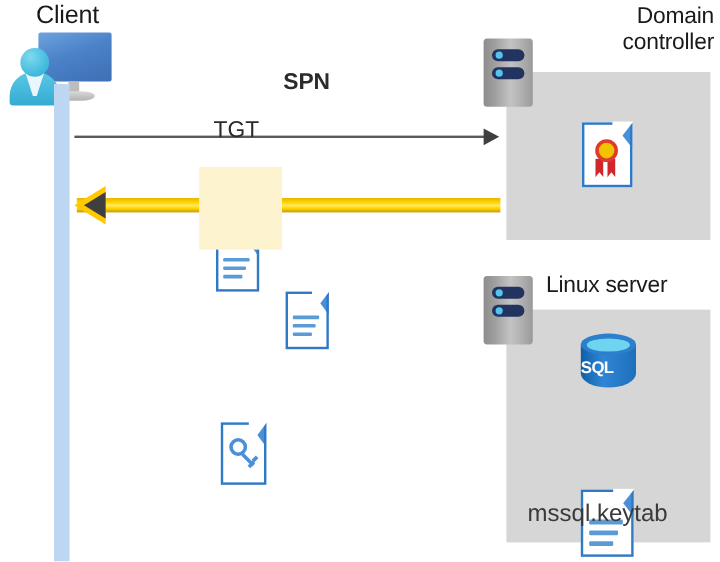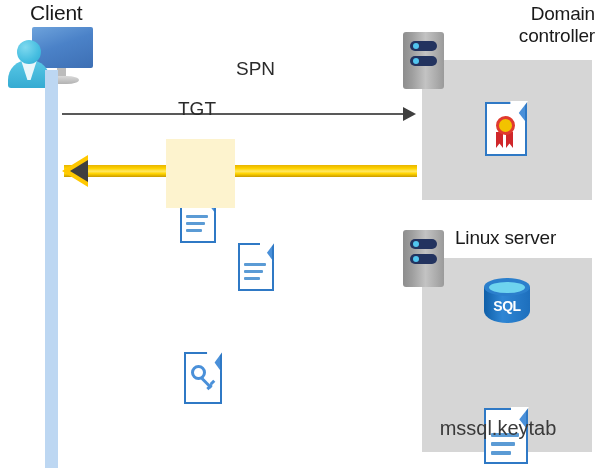--- a/index.html
+++ b/index.html
@@ -79,21 +79,21 @@
   .lines span:nth-child(3){width:72%;}
 
   #doc-tgt{left:180px;top:85px;width:36px;height:48px;}
   #doc-spn{left:238px;top:85px;width:36px;height:48px;}
   #doc-keytab{left:484px;top:354px;width:44px;height:56px;}
   #doc-keytab .lines{left:16%;top:44%;width:64%;}
   #doc-keytab .lines span{height:4px;margin-bottom:5px;}
 
   .doclabel{font-size:19px;color:#2b2b2b;}
   #label-tgt{left:178px;top:58px;margin-top:40px;}
-  #label-spn{left:236px;top:58px;}
+  #label-spn{left:236px;top:58px;font-weight:bold;}
   #label-keytab{left:422px;top:417px;width:152px;text-align:center;font-size:20px;color:#3a3a3a;}
 
   
   #doc-key{left:184px;top:146px;width:38px;height:52px;}
   .keyglyph{position:absolute;left:7px;top:13px;width:24px;height:26px;}
   .keyglyph .ring{position:absolute;left:0;top:0;width:15px;height:15px;border-radius:50%;
      border:3px solid #4a90d9;box-sizing:border-box;}
   .keyglyph .shaft{position:absolute;left:11px;top:12px;width:13px;height:3px;
      background:#4a90d9;transform:rotate(45deg);transform-origin:left center;}
   .keyglyph .tooth1{position:absolute;left:17px;top:19px;width:3px;height:6px;background:#4a90d9;
@@ -111,21 +111,21 @@
 
   
   #sql-icon{left:484px;top:278px;width:46px;height:52px;}
   .db-body{position:absolute;left:0;top:9px;width:46px;height:36px;
      background:linear-gradient(90deg,#0f5fa8 0%,#2f86d4 40%,#1d6fbd 100%);
      border-radius:0 0 23px 23px/0 0 12px 12px;}
   .db-top{position:absolute;left:0;top:0;width:46px;height:18px;border-radius:50%;
      background:#2b7fcc;}
   .db-top-in{position:absolute;left:5px;top:4px;width:36px;height:11px;border-radius:50%;
      background:#6ed4ef;}
-  .db-text{position:absolute;left:0;top:20px;width:46px;text-align:center;
+  .db-text{position:absolute;left:0;top:20px;width:46px;text-align:left;
      font-size:14px;font-weight:bold;color:#ffffff;letter-spacing:-0.5px;}
 </style>
 </head>
 <body>
 
 <div class="abs title" id="client-title">Client</div>
 
 <div class="abs" id="client-icon">
   <div class="mon-screen"></div>
   <div class="mon-neck"></div>

